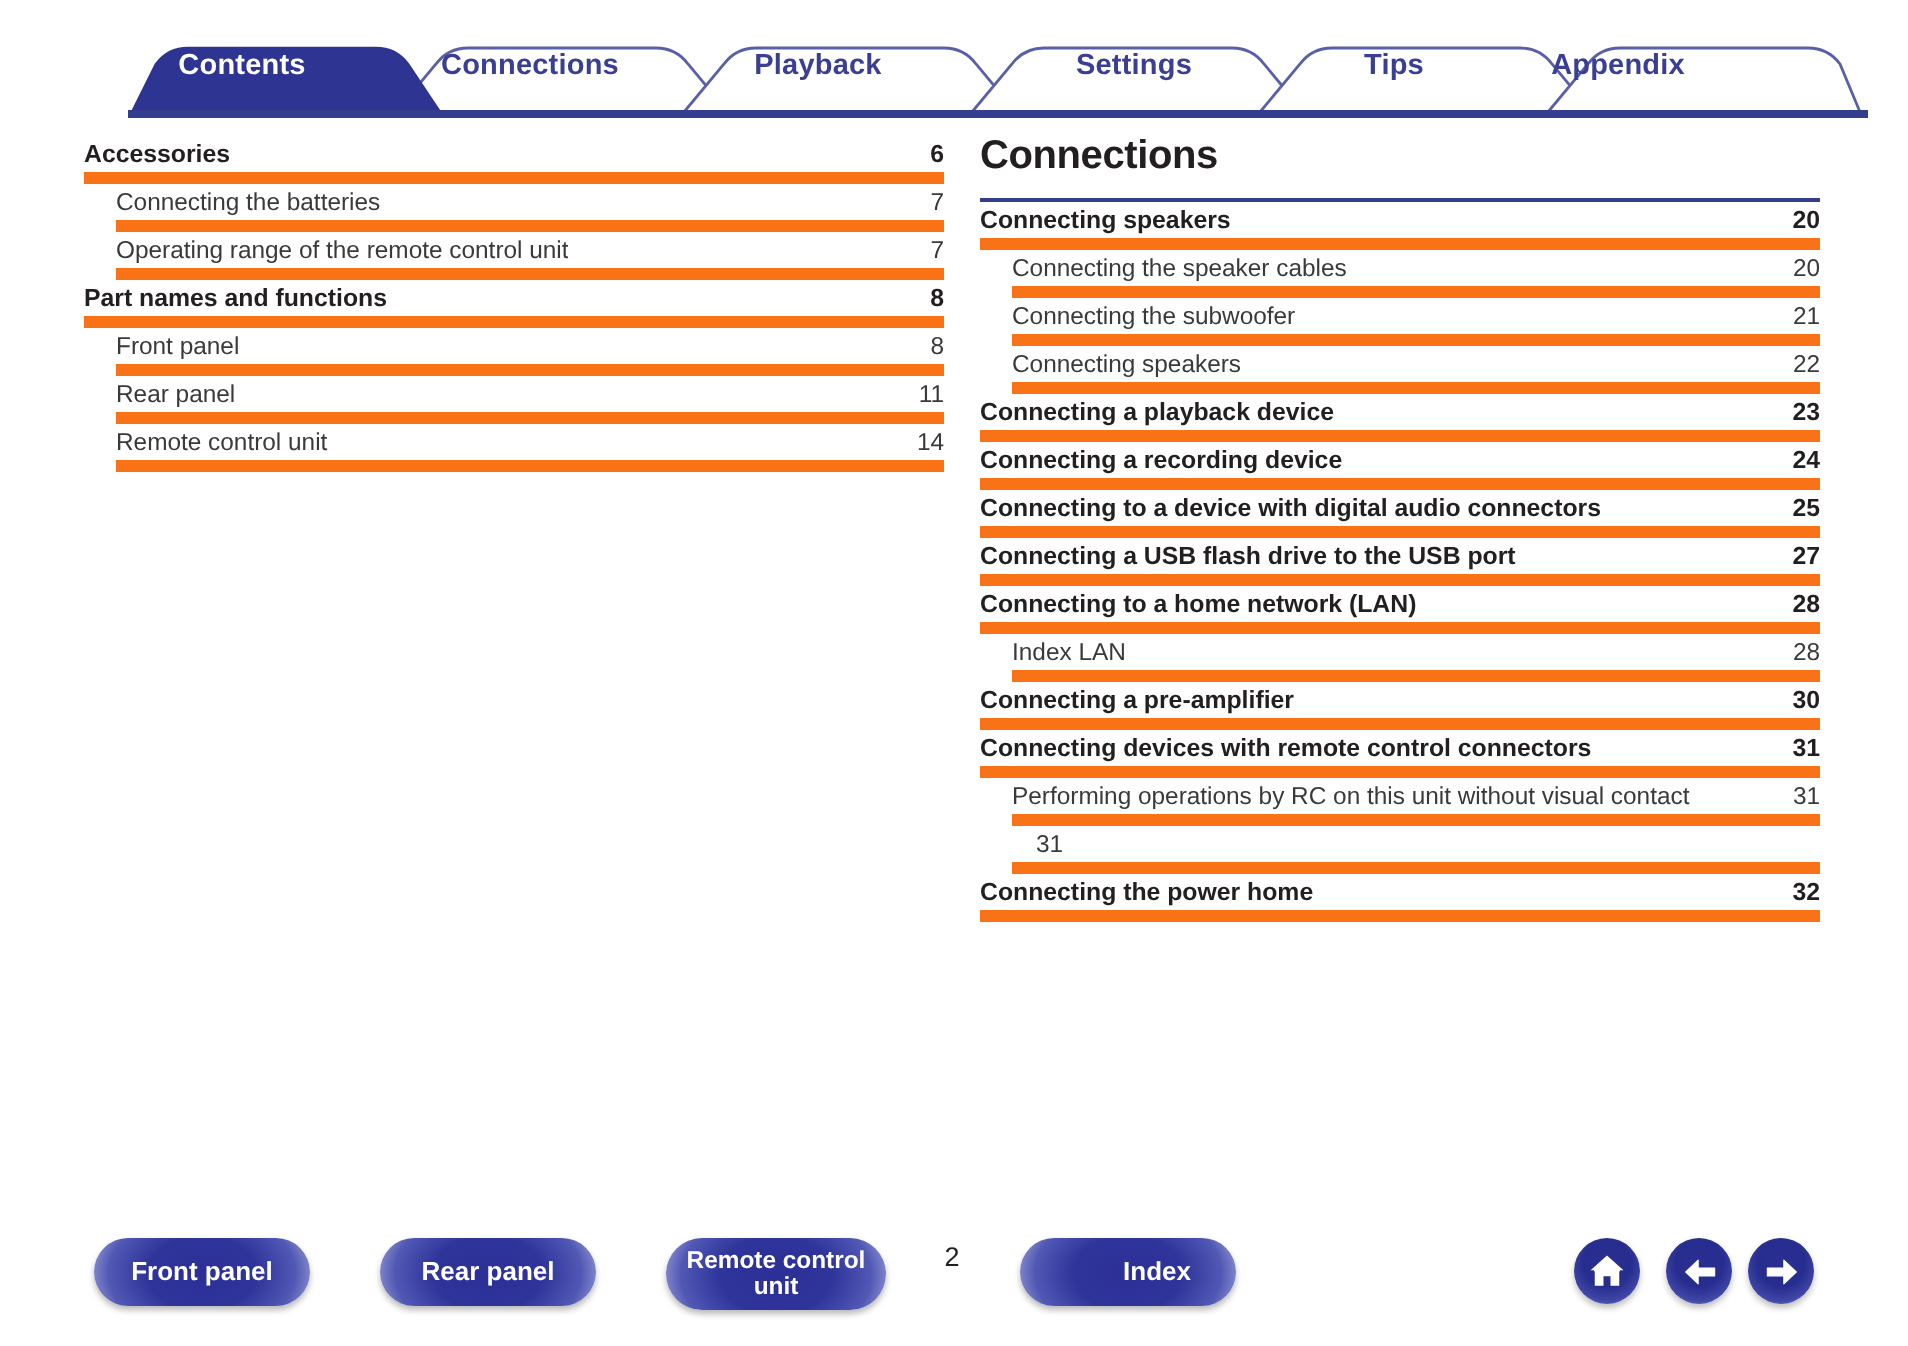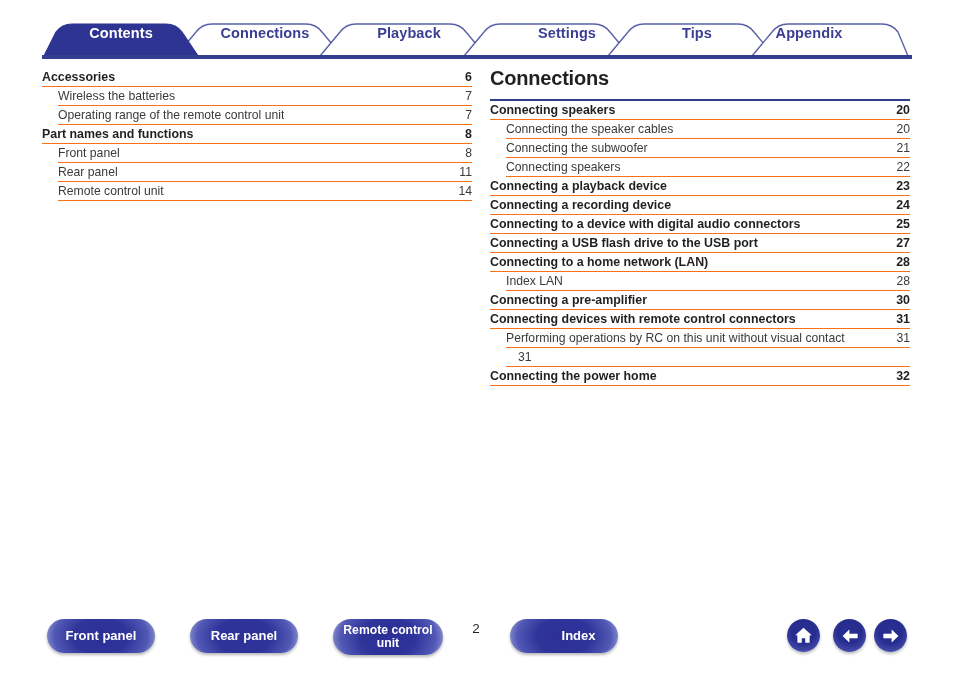--- a/index.html
+++ b/index.html
@@ -16,20 +16,21 @@
     overflow: hidden;
   }
 
   
   #tabbar {
     position: absolute;
     left: 0;
     top: 0;
     width: 786px;
     height: 62px;
+    padding-left: 22px;
   }
   #tabbar svg {
     display: block;
   }
   .tab-label {
     position: absolute;
     font-size: 14.5px;
     font-weight: bold;
     text-align: center;
     white-space: nowrap;
@@ -62,21 +63,21 @@
     background: #343e8f;
     width: 100%;
     margin-bottom: 0;
   }
 
   .toc { width: 100%; }
   .toc-row {
     display: flex;
     align-items: flex-end;
     justify-content: space-between;
-    border-bottom: 1px solid #f97316;
+    border-bottom: 6px solid #f97316;
     box-sizing: border-box;
   }
   .toc-row.lvl1 {
     padding: 2px 0 2px 0;
     font-size: 12.4px;
     font-weight: bold;
     color: #231f20;
   }
   .toc-row.lvl2 {
     margin-left: 16px;
@@ -176,21 +177,21 @@
   <div class="tab-label inactive" style="left:732px; width:154px;">Appendix</div>
 </div>
 
 <div class="col" id="col-left">
   <div class="toc" id="toc-left">
       <div class="toc-row lvl1">
         <span class="toc-title">Accessories</span>
         <span class="toc-page">6</span>
       </div>
       <div class="toc-row lvl2">
-        <span class="toc-title">Wireless the batteries</span>
+        <span class="toc-title">Connecting the batteries</span>
         <span class="toc-page">7</span>
       </div>
       <div class="toc-row lvl2">
         <span class="toc-title">Operating range of the remote control unit</span>
         <span class="toc-page">7</span>
       </div>
       <div class="toc-row lvl1">
         <span class="toc-title">Part names and functions</span>
         <span class="toc-page">8</span>
       </div>

